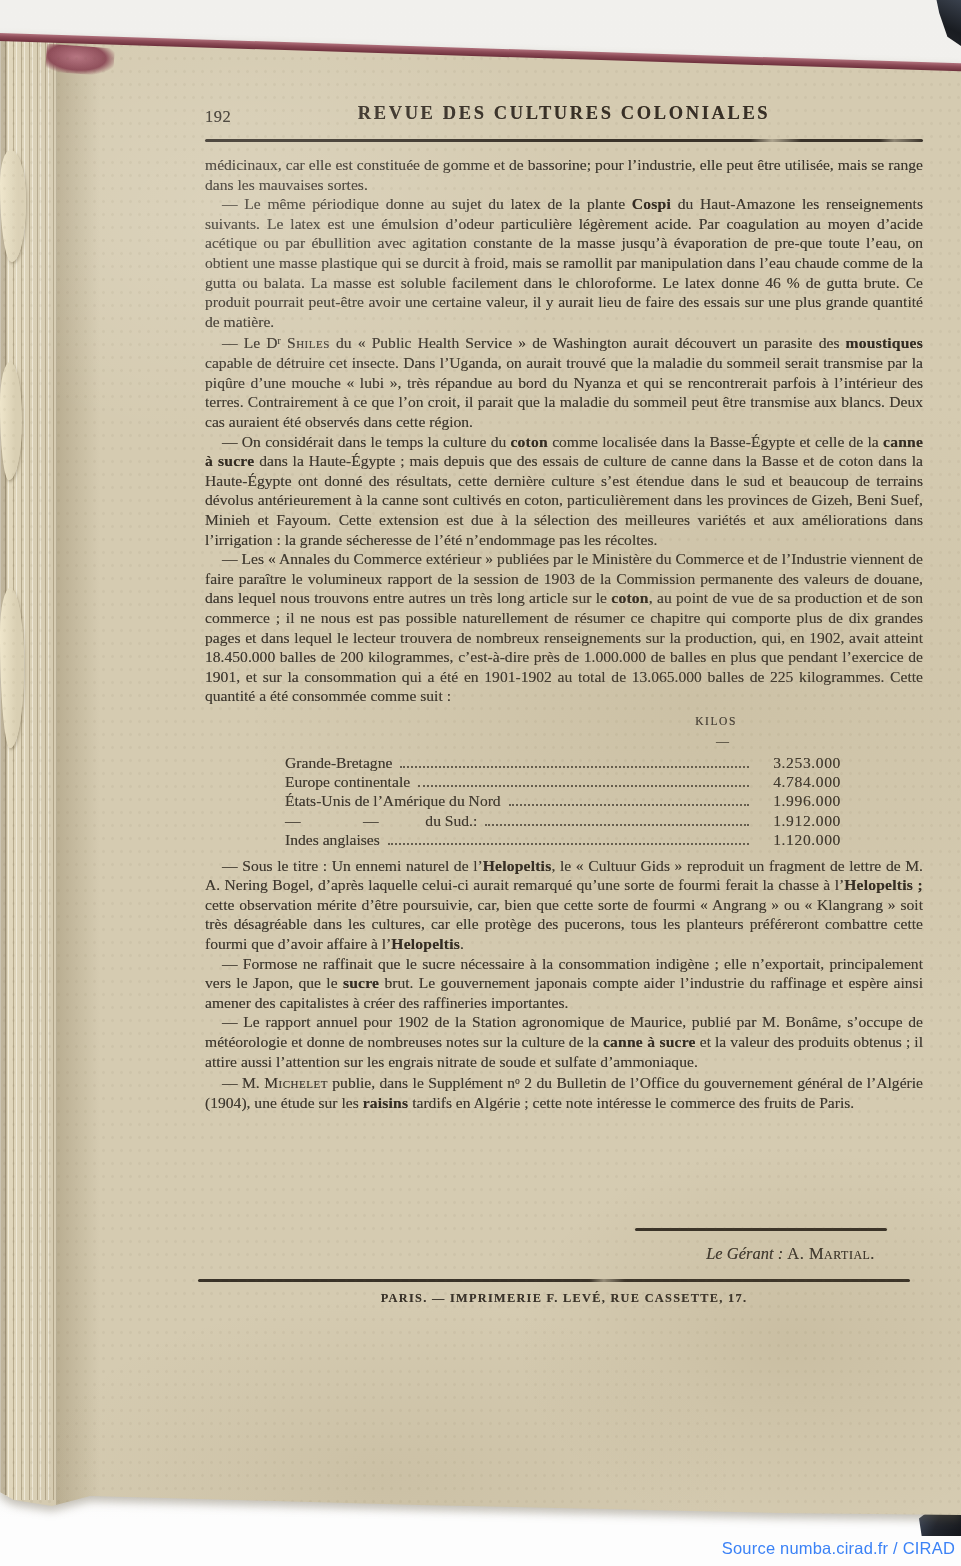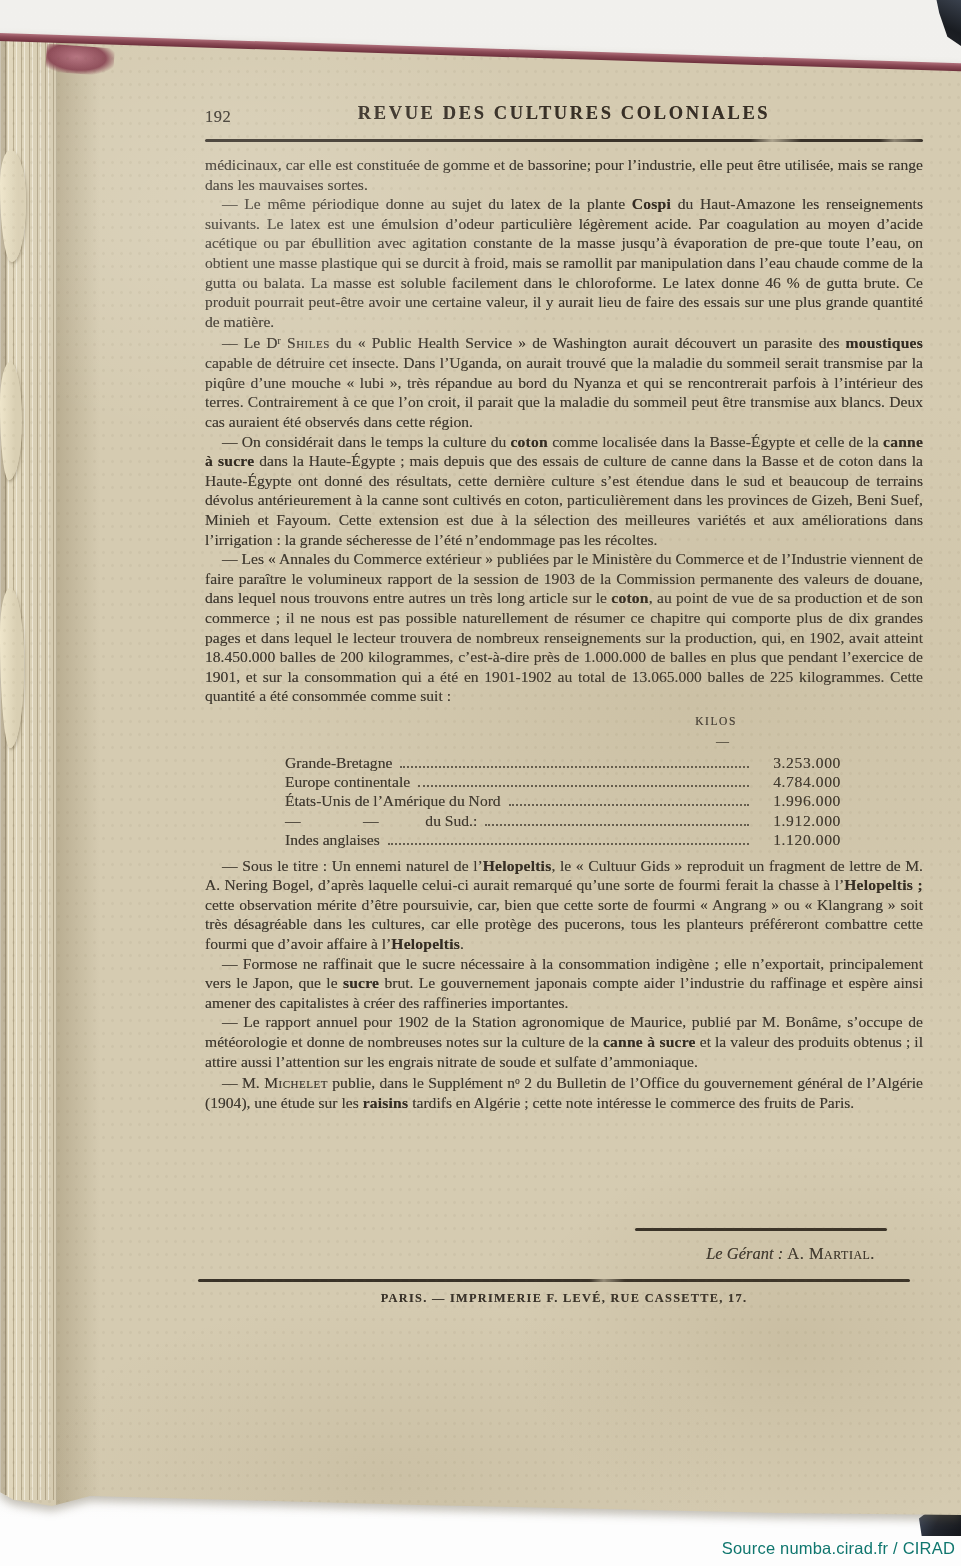--- a/index.html
+++ b/index.html
@@ -73,21 +73,21 @@
     text-shadow:0 0 .5px rgba(63,57,49,.55);}
   .sep-short{width:252px;height:3px;background:#393228;margin:0 36px 0 auto;border-radius:2px;}
   .gerant{text-align:right;padding-right:48px;margin-top:13px;font-size:16.5px;}
   .gerant .it{font-style:italic;}
   .sep-long{height:3px;margin-top:15px;border-radius:2px;width:712px;transform:translateX(-7px);
     background:linear-gradient(90deg,#393228 0 55%,rgba(57,50,40,.4) 57%,#393228 60% 100%);}
   .imprint{text-align:center;margin-top:9px;font-size:12.3px;font-weight:bold;letter-spacing:1.3px;color:#3a332a;}
 
   .source-bar{position:absolute;left:0;bottom:0;width:961px;height:30px;background:#fdfdfd;
     font-family:"Liberation Sans","DejaVu Sans",sans-serif;}
-  .source-text{position:absolute;right:6px;top:3px;font-size:16.5px;color:#0f766e;letter-spacing:.2px;}
+  .source-text{position:absolute;right:6px;top:3px;font-size:16.5px;color:#3b82f6;letter-spacing:.2px;}
 </style>
 </head>
 <body>
 
 <div class="dark-corner-top"></div>
 <div class="dark-corner-bottom"></div>
 
 <div class="book-wrap">
   <div class="book">
     <div class="edge-stack"></div>

